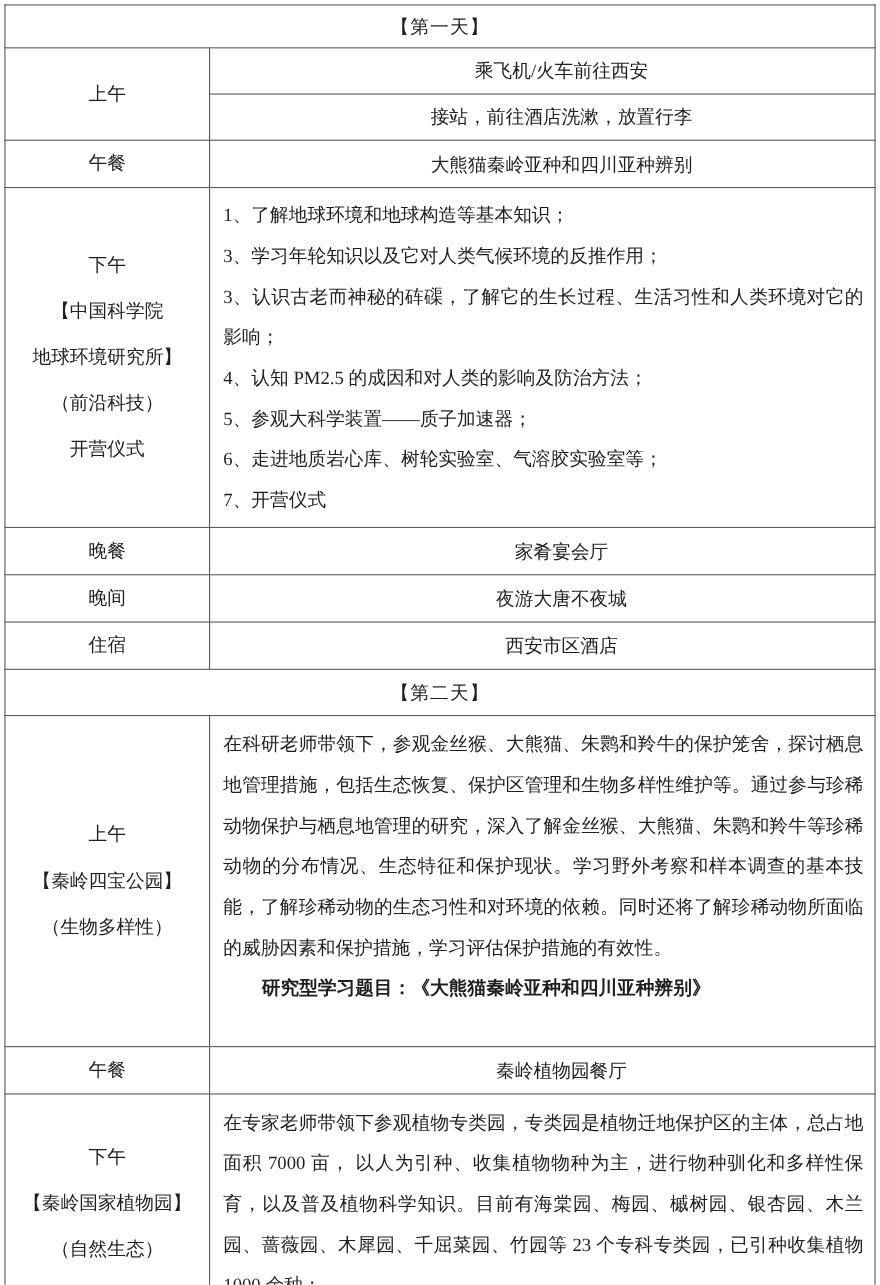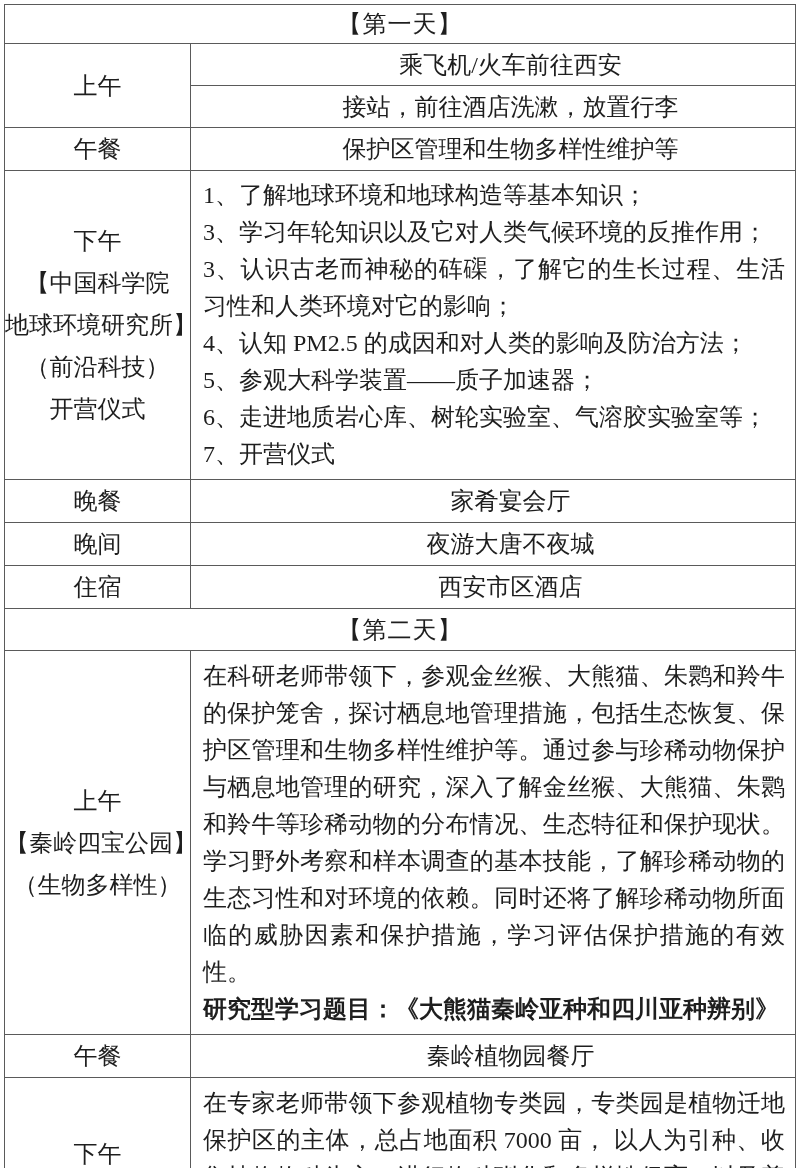--- a/index.html
+++ b/index.html
@@ -18,21 +18,21 @@
   table.itinerary{
     border-collapse:collapse;
     table-layout:fixed;
     width:792px;
     margin:4px 0 0 4px;
     border:1px solid var(--border-color);
     border-bottom:2px solid #2e2e2e;
   }
   td{
     border:1px solid var(--border-color);
-    font-size:24px;
+    font-size:17px;
     vertical-align:middle;
     overflow:hidden;
   }
   col.c-label{width:186px;}
   
   td.day-header{
     height:39px;
     text-align:center;
     letter-spacing:1px;
   }
@@ -70,20 +70,21 @@
   }
   td.para-cell .para{
     line-height:37px;
     text-align:justify;
     text-justify:inter-character;
   }
   td.para-cell .highlight{
     line-height:37px;
     font-weight:bold;
     text-align:left;
+    margin-left:35px;
   }
   tr.r-morning2 td.para-cell{height:301px;}
   tr.r-afternoon2 td.para-cell{height:185px;}
 </style>
 </head>
 <body>
 
 <table class="itinerary">
   <colgroup>
       <col class="c-label">
@@ -102,21 +103,21 @@
     <td class="val">乘飞机/火车前往西安</td>
   </tr>
   <tr>
     <td class="val">接站，前往酒店洗漱，放置行李</td>
   </tr>
 
   <tr>
     <td class="lbl">
       <div class="lbl-line">午餐</div>
     </td>
-    <td class="val">保护区管理和生物多样性维护等</td>
+    <td class="val">大熊猫秦岭亚种和四川亚种辨别</td>
   </tr>
 
   <tr>
     <td class="lbl">
       <div class="lbl-line">下午</div>
       <div class="lbl-line">【中国科学院</div>
       <div class="lbl-line">地球环境研究所】</div>
       <div class="lbl-line">（前沿科技）</div>
       <div class="lbl-line">开营仪式</div>
     </td>

